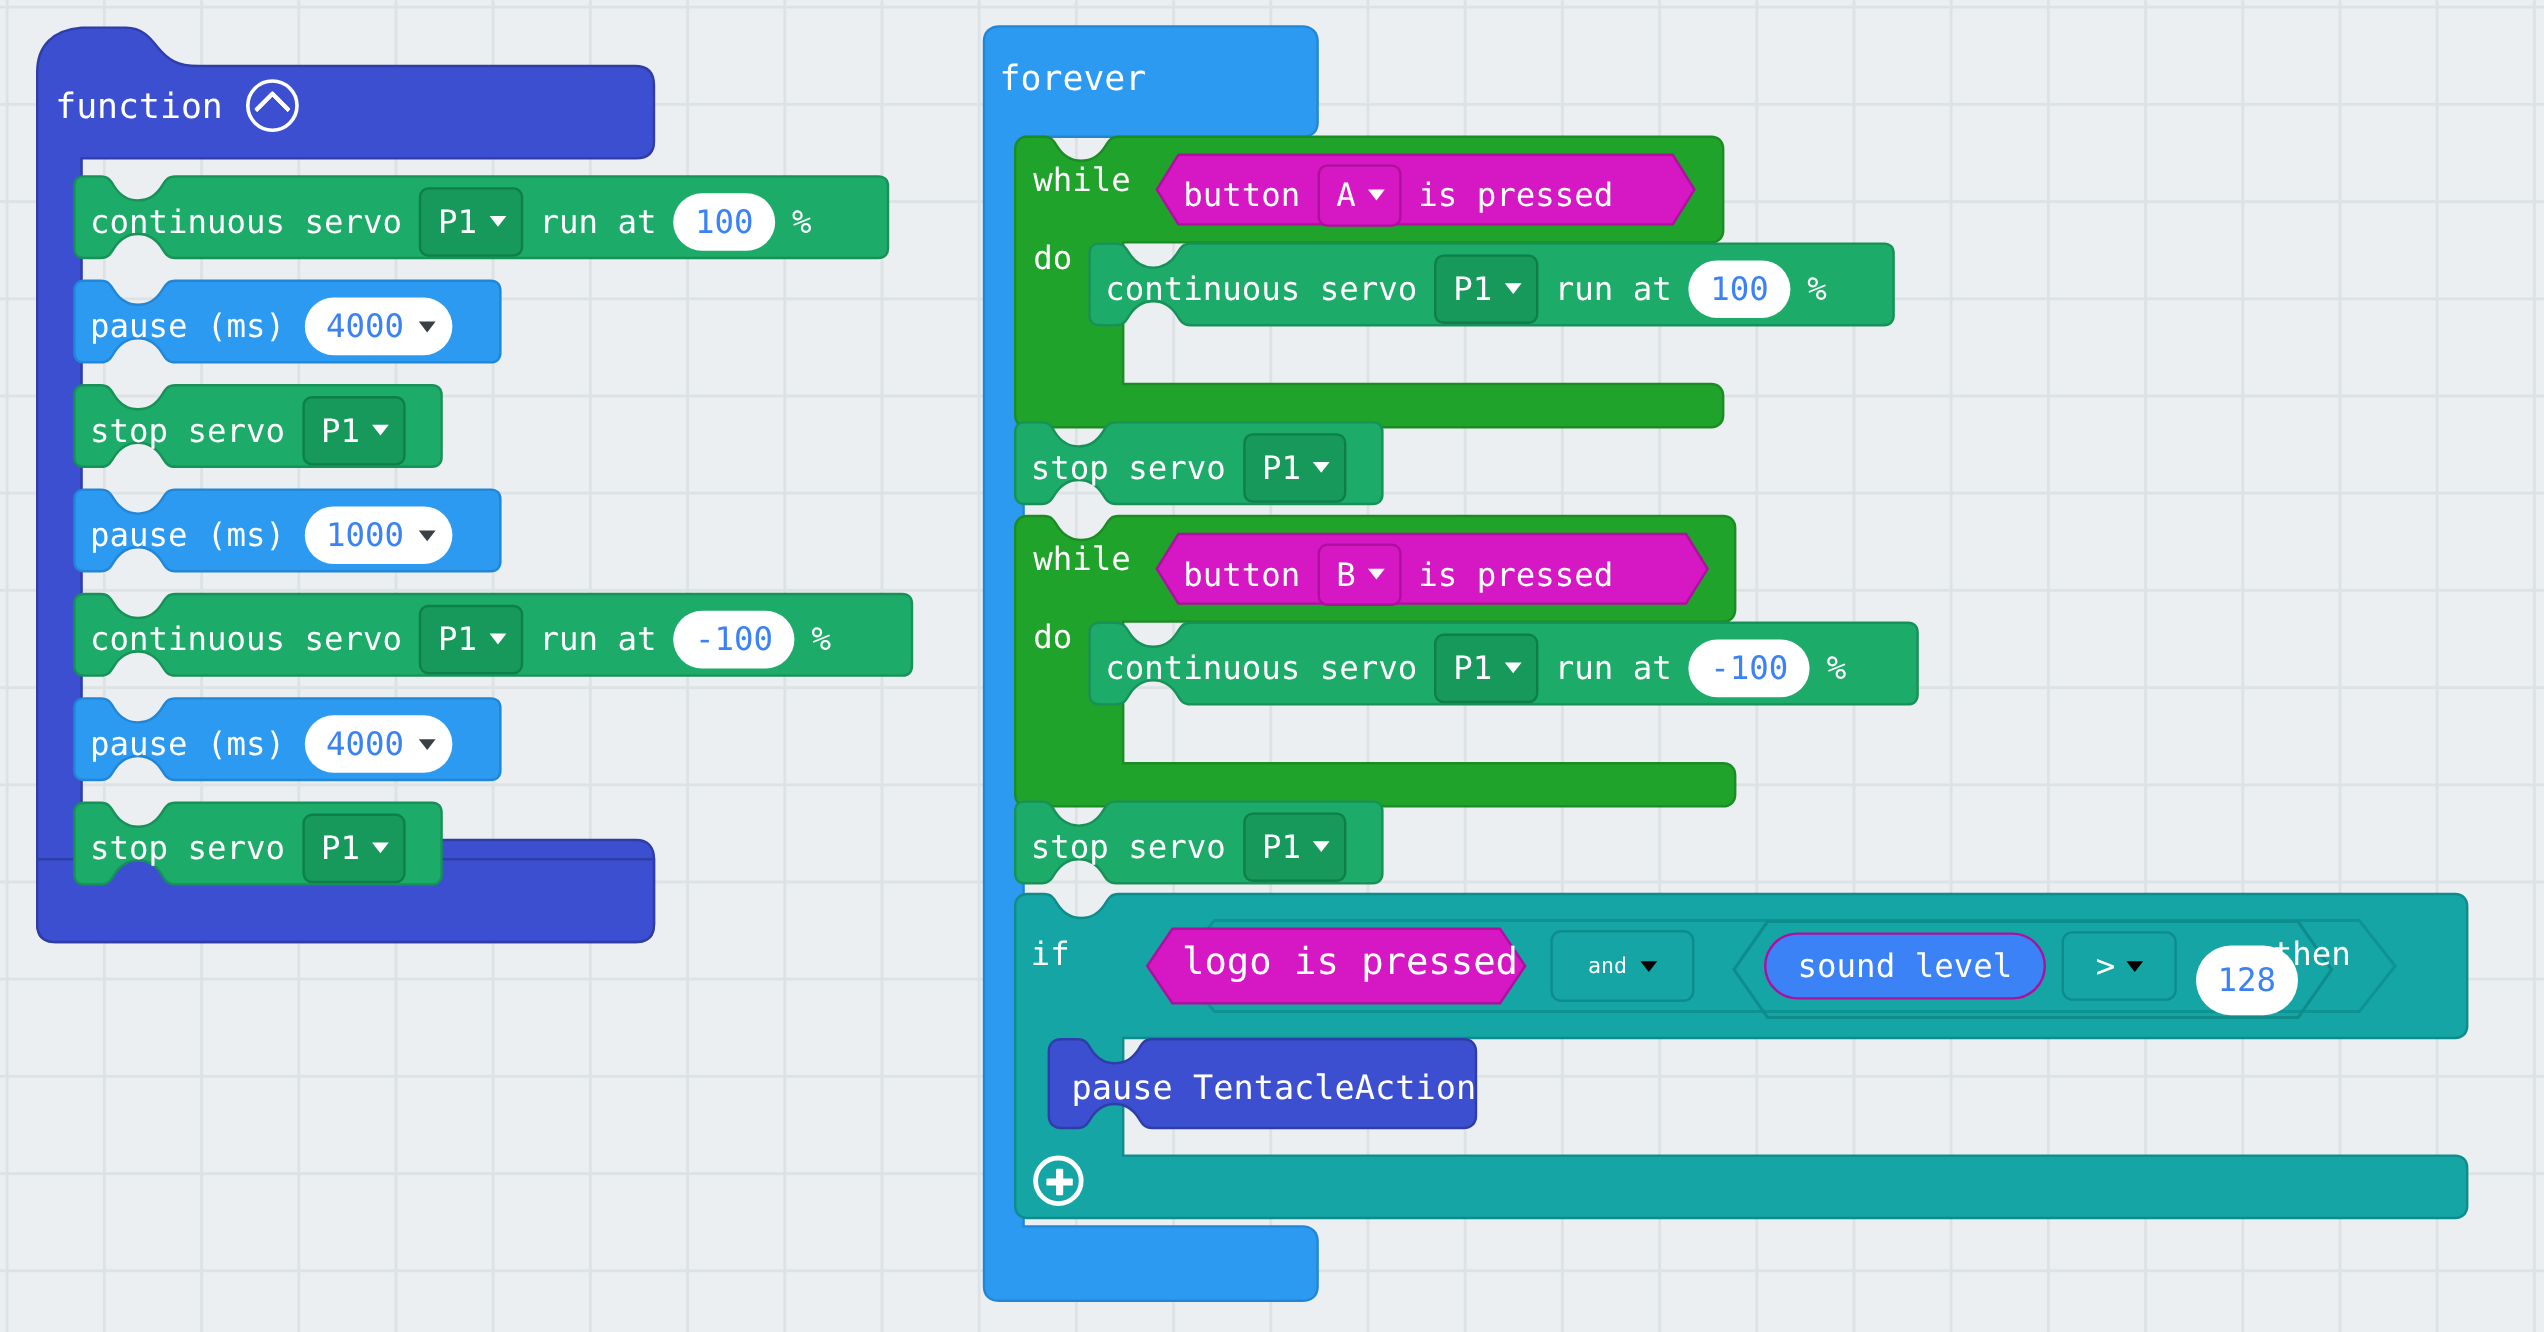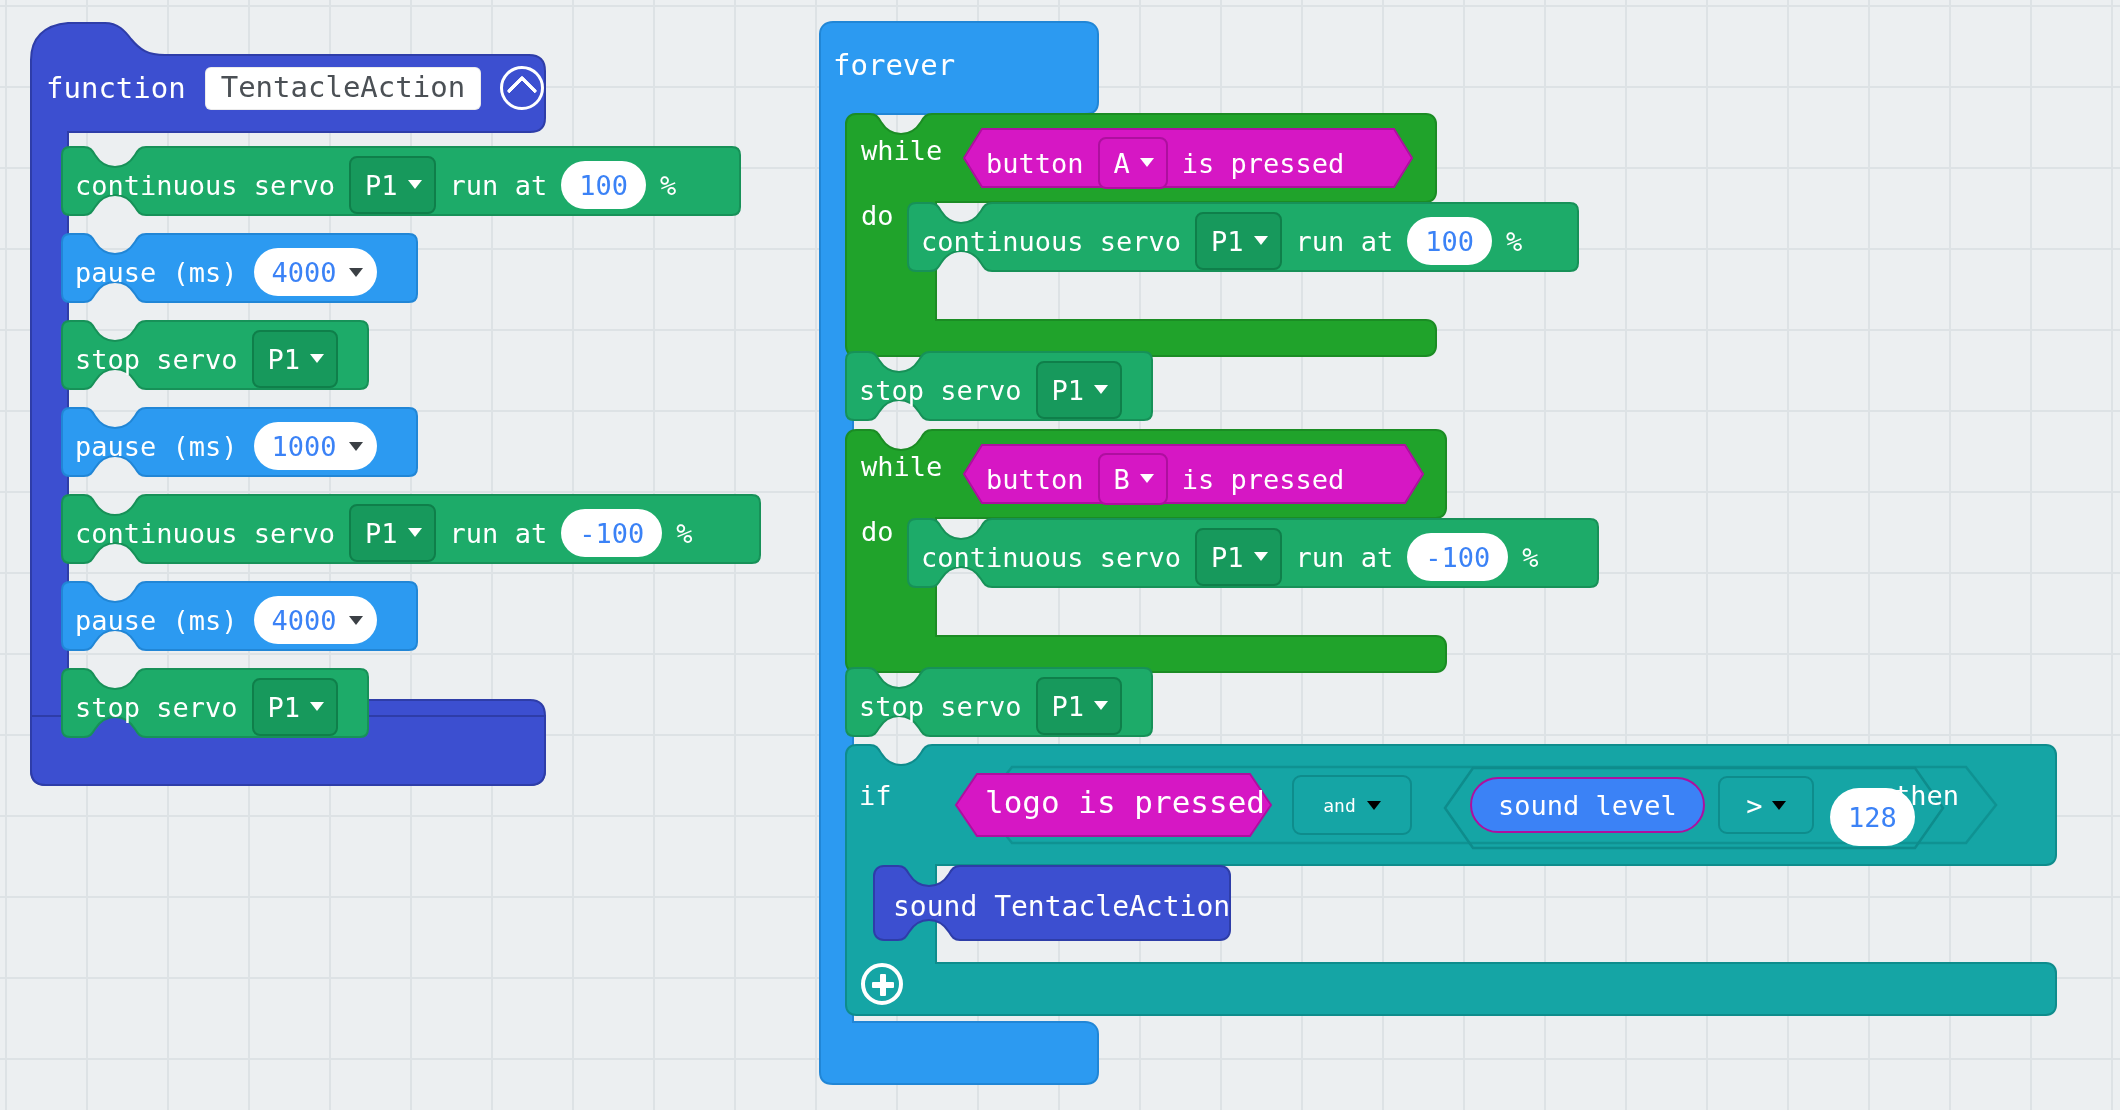--- a/index.html
+++ b/index.html
@@ -126,21 +126,20 @@
                C545 780 540 785 530 785
                L46 785
                C36 785 31 780 31 770
                Z" fill="#3C4FD0" stroke="#2E3DA8" stroke-width="2"></path>
 
       <path d="M31 716 L545 716 L545 770 C545 780 540 785 530 785 L46 785 C36 785 31 780 31 770 Z" fill="#3C4FD0" stroke="#2E3DA8" stroke-width="2"></path>
     </svg>
 
     <div class="blk" style="left:46px;top:66px;display:flex;align-items:center;gap:19px;">
       <span class="lbl" style="font-size:29px;">function</span>
-      <span class="namefield">TentacleAction</span>
       <span class="circ-icon">
           <i class="chev-up"></i>
         </span>
     </div>
 
     <div>
       <svg class="puzzle" width="740" height="80" style="left:62px;top:143px;">
         <path d="M0 8 C0 3 3 0 8 0 L22 0 C28 0 30 3 33 8 C38 16 44 20 53 20 C62 20 68 16 73 8 C76 3 78 0 84 0 L670 0 C675 0 678 3 678 8 L678 60 C678 65 675 68 670 68 L84 68 C78 68 76 65 73 60 C68 52 62 48 53 48 C44 48 38 52 33 60 C30 65 28 68 22 68 L8 68 C3 68 0 65 0 60 Z" transform="translate(0,4)" fill="#1DAB69" stroke="#179158" stroke-width="2"></path>
       </svg>
       <div class="blk" style="left:75px;top:152px;height:66px;display:flex;align-items:center;gap:14px;">
@@ -405,21 +404,21 @@
 
       <div class="blk" style="left:1894px;top:780px;">
         <span class="lbl" style="font-size:27px;">then</span>
       </div>
 
       <div>
         <svg class="puzzle" width="400" height="86" style="left:874px;top:866px;">
           <path d="M0 10 C0 4 4 0 10 0 L24 0 C30 0 32 3 35 8 C40 16 46 20 55 20 C64 20 70 16 75 8 C78 3 80 0 86 0 L346 0 C352 0 356 4 356 10 L356 64 C356 70 352 74 346 74 L86 74 C80 74 78 71 75 66 C70 58 64 54 55 54 C46 54 40 58 35 66 C32 71 30 74 24 74 L10 74 C4 74 0 70 0 64 Z" fill="#3C4FD0" stroke="#2E3DA8" stroke-width="2"></path>
         </svg>
         <div class="blk" style="left:893px;top:890px;">
-          <span class="lbl" style="font-size:28px;">sound TentacleAction</span>
+          <span class="lbl" style="font-size:28px;">pause TentacleAction</span>
         </div>
       </div>
 
       <div class="blk" style="left:861px;top:963px;">
         <span class="circ-icon" style="width:42px;height:42px;border-width:4px;">
             <i class="plus-glyph" style="width:20px;height:20px;"></i>
           </span>
       </div>
     </div>
 

